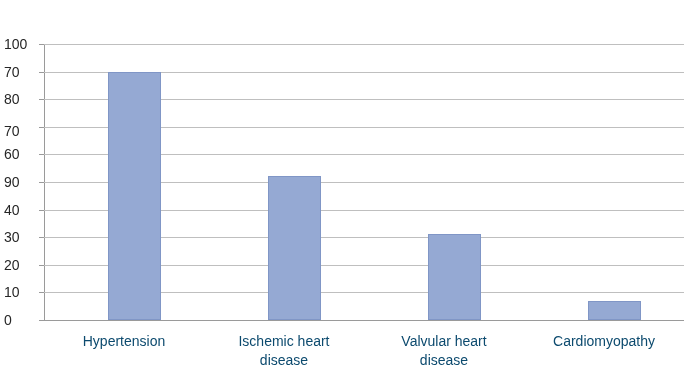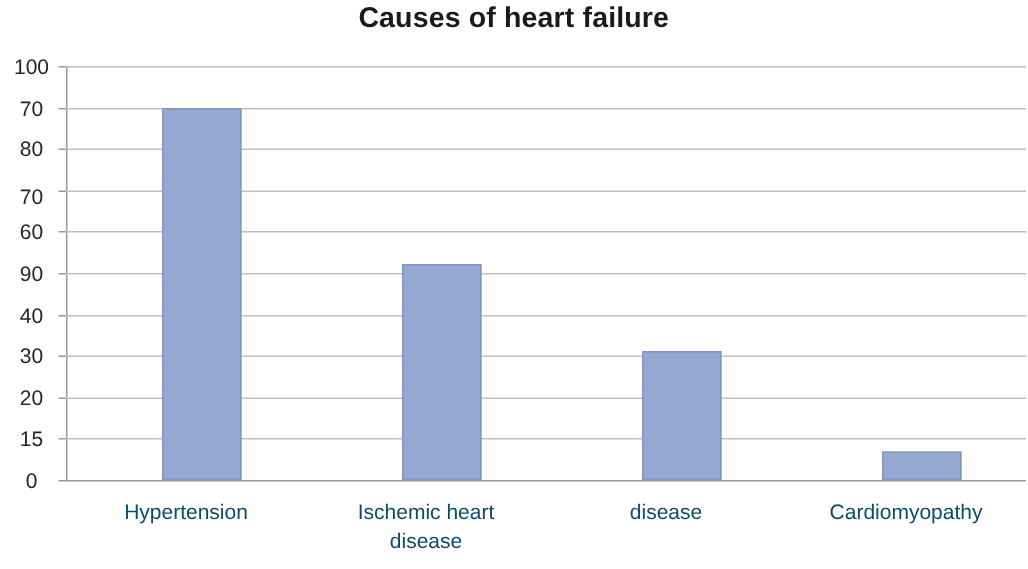--- a/index.html
+++ b/index.html
@@ -64,21 +64,21 @@
     position: absolute;
     width: 5px;
     height: 1px;
     background: #9a9a9a;
     left: 39px;
   }
   .y-label {
     position: absolute;
     right: 0;
     width: 34px;
-    text-align: center;
+    text-align: left;
     font-size: 14px;
     line-height: 14px;
     color: #262626;
   }
   #y-axis-labels {
     position: absolute;
     left: 0;
     top: 0;
     width: 38px;
     height: 379px;
@@ -109,42 +109,41 @@
   }
   .x-label span {
     display: block;
   }
 </style>
 </head>
 <body>
 
 <div id="chart-root">
 
-  <div class="chart-title">Causes of heart failure</div>
 
   <div id="y-axis-labels">
       <div class="y-label" style="top: 37px;">100</div>
       <div class="tick-mark" style="top: 44px;"></div>
       <div class="y-label" style="top: 64.6px;">70</div>
       <div class="tick-mark" style="top: 71.6px;"></div>
       <div class="y-label" style="top: 92.2px;">80</div>
       <div class="tick-mark" style="top: 99.2px;"></div>
       <div class="y-label" style="top: 124px;">70</div>
       <div class="tick-mark" style="top: 126.8px;"></div>
       <div class="y-label" style="top: 147.4px;">60</div>
       <div class="tick-mark" style="top: 154.4px;"></div>
       <div class="y-label" style="top: 175px;">90</div>
       <div class="tick-mark" style="top: 182px;"></div>
       <div class="y-label" style="top: 202.6px;">40</div>
       <div class="tick-mark" style="top: 209.6px;"></div>
       <div class="y-label" style="top: 230.2px;">30</div>
       <div class="tick-mark" style="top: 237.2px;"></div>
       <div class="y-label" style="top: 257.8px;">20</div>
       <div class="tick-mark" style="top: 264.8px;"></div>
-      <div class="y-label" style="top: 285.4px;">15</div>
+      <div class="y-label" style="top: 285.4px;">10</div>
       <div class="tick-mark" style="top: 292.4px;"></div>
       <div class="y-label" style="top: 313px;">0</div>
       <div class="tick-mark" style="top: 320px;"></div>
     </div>
 
   <div class="plot-border-left"></div>
 
   <div class="plot-area" id="plot-area">
       <div class="gridline" style="top: 0px;"></div>
       <div class="gridline" style="top: 27.6px;"></div>
@@ -165,20 +164,21 @@
 
   <div id="x-axis-labels">
       <div class="x-label" style="left: 0px; width: 160px;">
         <span>Hypertension</span>
       </div>
       <div class="x-label" style="left: 160px; width: 160px;">
         <span>Ischemic heart</span>
         <span>disease</span>
       </div>
       <div class="x-label" style="left: 320px; width: 160px;">
+        <span>Valvular heart</span>
         <span>disease</span>
       </div>
       <div class="x-label" style="left: 480px; width: 160px;">
         <span>Cardiomyopathy</span>
       </div>
     </div>
 
 </div>
 
 </body></html>

